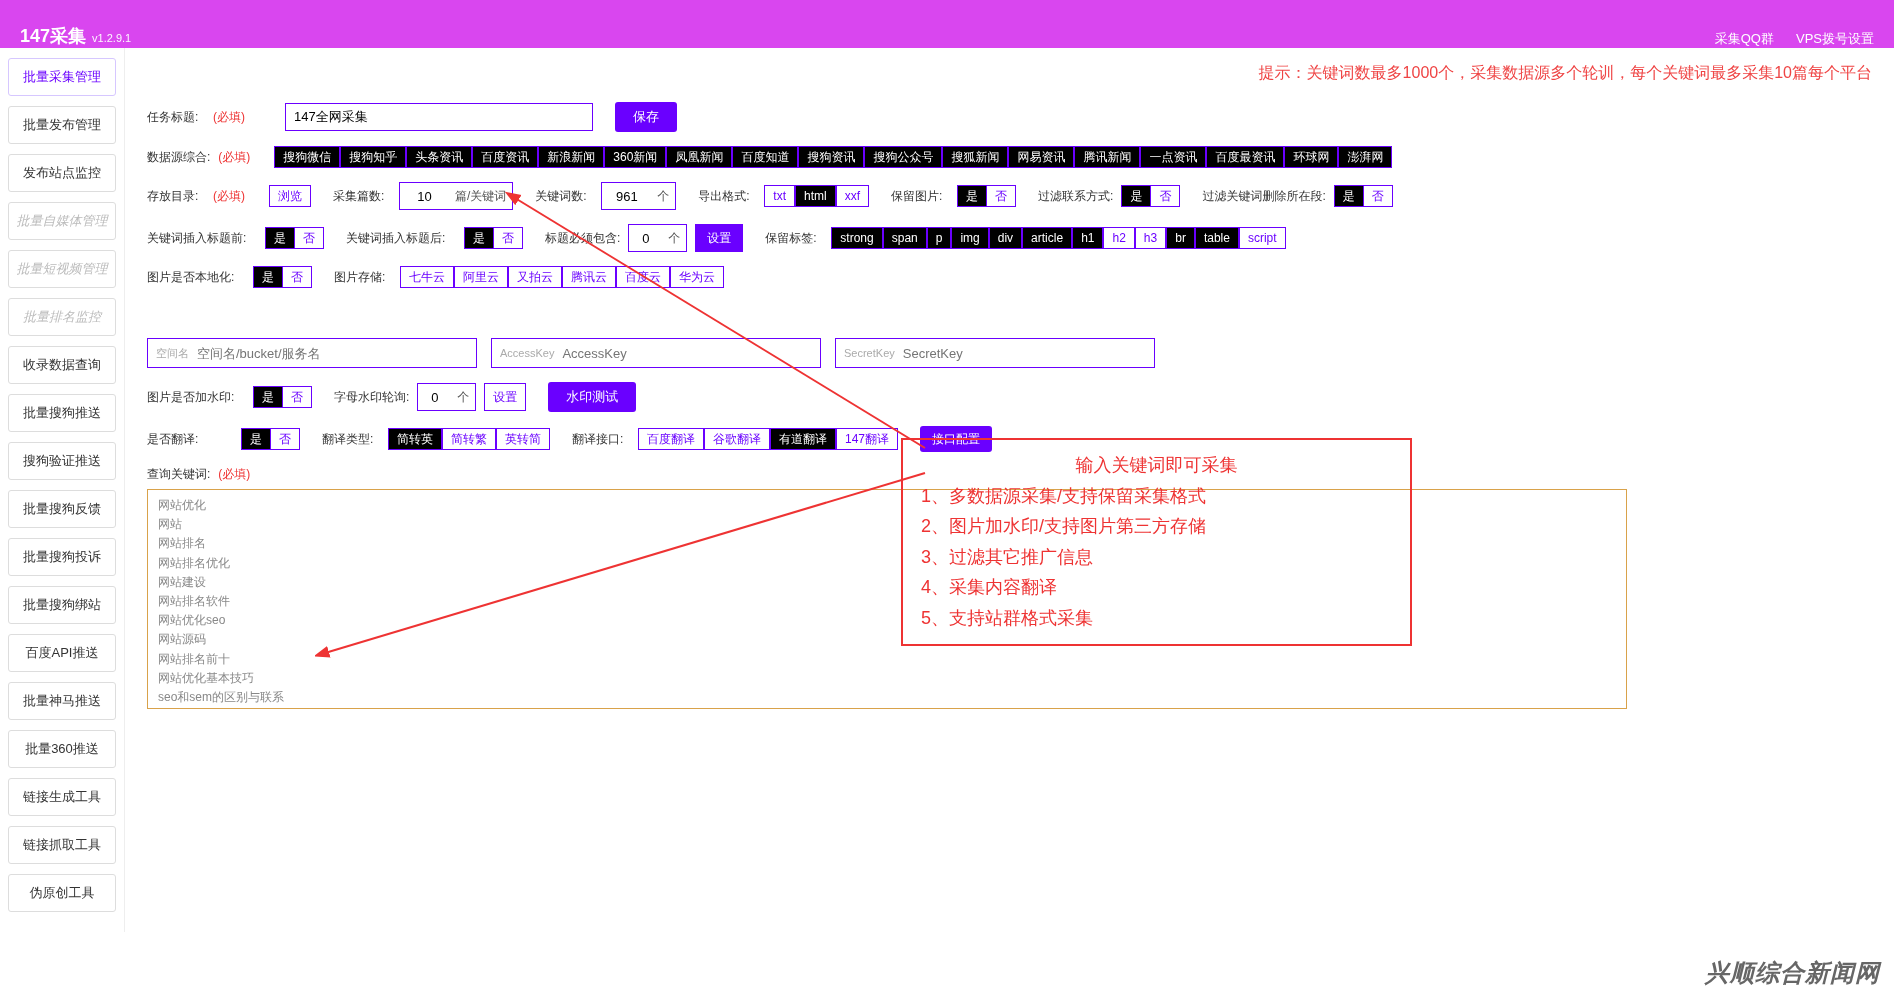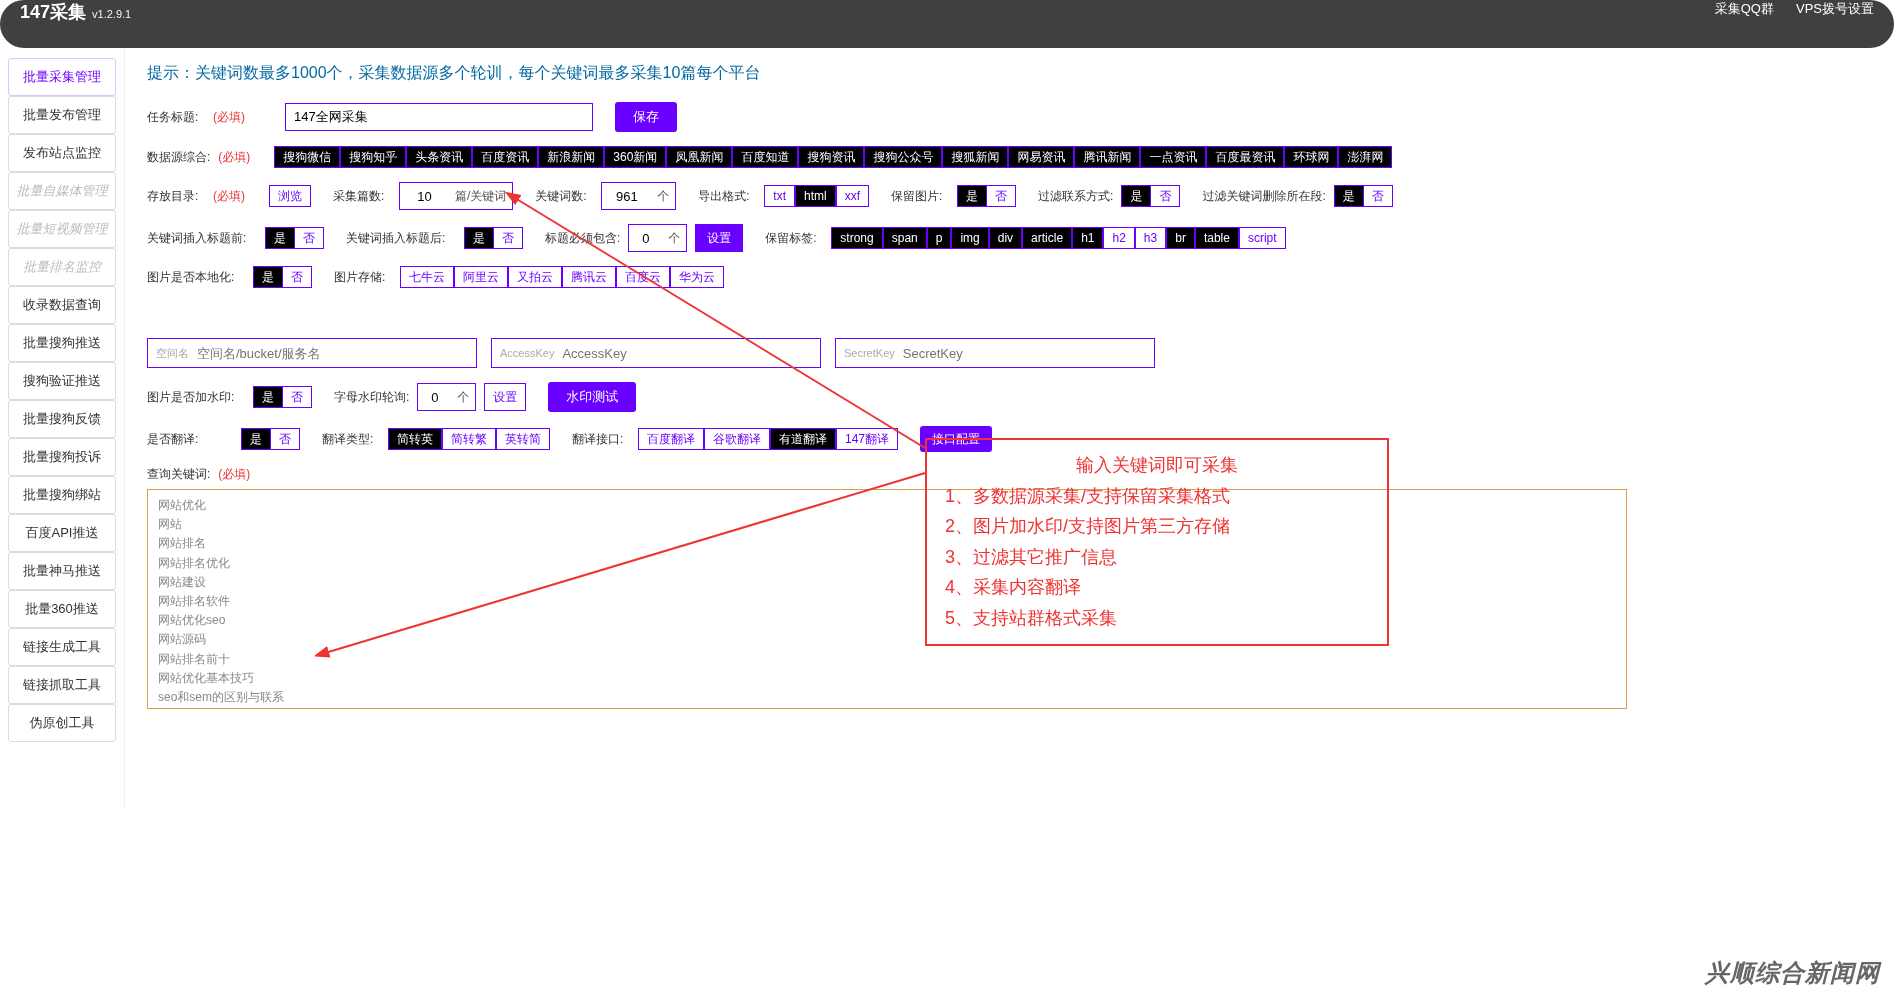--- a/index.html
+++ b/index.html
@@ -1,31 +1,31 @@
 <!DOCTYPE html>
 <html><head>
 <meta charset="utf-8">
 <style>
 * { margin: 0; padding: 0; box-sizing: border-box; }
 body { font-family: "Microsoft YaHei", Arial, sans-serif; font-size: 12px; color: #333; background: #fff; }
 
-.top-bar { background: #404040; color: #fff; height: 48px; display: flex; align-items: flex-start; padding: 0 20px; justify-content: space-between; border-radius: 24px; }
+.top-bar { background: #d946ef; color: #fff; height: 48px; display: flex; align-items: flex-end; padding: 0 20px; justify-content: space-between; }
 .top-bar .brand { font-size: 18px; font-weight: bold; display: flex; align-items: baseline; gap: 6px; }
 .top-bar .brand .ver { font-size: 11px; font-weight: normal; opacity: 0.95; }
 .top-bar .top-links { display: flex; gap: 22px; font-size: 13px; }
 .top-bar .top-links span { cursor: pointer; }
 
 .layout { display: flex; }
 .sidebar { width: 125px; padding: 10px 8px; border-right: 1px solid #eee; min-height: 760px; }
-.side-btn { display: block; width: 100%; padding: 9px 4px; background: #fff; border: 1px solid #ddd; border-radius: 3px; font-size: 13px; color: #333; text-align: center; cursor: pointer; }
+.side-btn { display: block; width: 100%; margin-bottom: 10px; padding: 9px 4px; background: #fff; border: 1px solid #ddd; border-radius: 3px; font-size: 13px; color: #333; text-align: center; cursor: pointer; }
 .side-btn.active { color: #6a00ff; border-color: #d6c7ff; }
 .side-btn.disabled { color: #bbb; font-style: italic; }
 
 .main { flex: 1; padding: 15px 22px 30px 22px; position: relative; }
-.hint { font-size: 16px; color: #0369a1; margin-bottom: 18px; }
+.hint { font-size: 16px; color: #ef4444; margin-bottom: 18px; text-align: right; }
 
 .row { display: flex; align-items: center; margin-bottom: 14px; flex-wrap: wrap; gap: 6px 8px; }
 .lbl { font-size: 12px; color: #333; min-width: 58px; }
 .req { color: #e33; font-size: 12px; margin-right: 16px; }
 
 input.text-in { height: 28px; border: 1px solid #6a00ff; padding: 0 8px; font-size: 13px; outline: none; }
 .title-in { width: 308px; margin-left: 16px; }
 .num-in { width: 50px; text-align: center; }
 
 .btn { display: inline-flex; align-items: center; justify-content: center; height: 26px; padding: 0 12px; background: #6a00ff; color: #fff; border: none; border-radius: 3px; font-size: 12px; cursor: pointer; }
@@ -252,21 +252,21 @@
 网站源码
 网站排名前十
 网站优化基本技巧
 seo和sem的区别与联系
 网站搭建
 网站排名查询
 网站优化培训
 seo是什么意思</textarea>
 
     
-    <div class="annot-box" style="top:390px; left:800px; width:464px">
+    <div class="annot-box" style="top:390px; left:776px; width:511px">
       <div class="ttl">输入关键词即可采集</div>
       <div>1、多数据源采集/支持保留采集格式</div>
       <div>2、图片加水印/支持图片第三方存储</div>
       <div>3、过滤其它推广信息</div>
       <div>4、采集内容翻译</div>
       <div>5、支持站群格式采集</div>
     </div>
 
     
     <svg class="arrow" style="top:140px; left:380px;" width="440" height="270">

